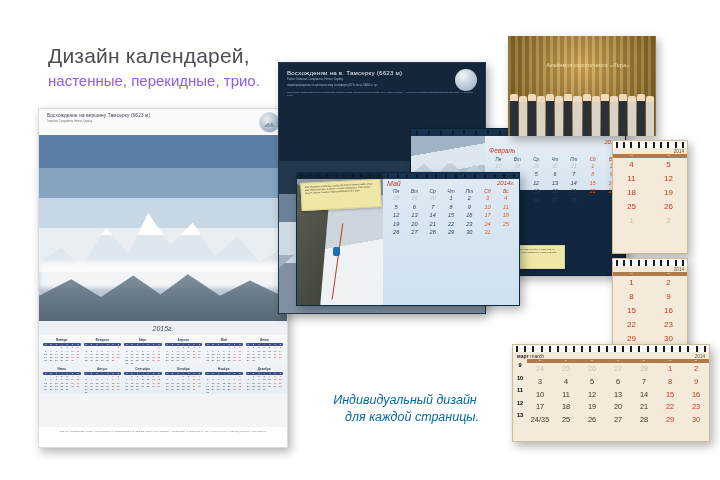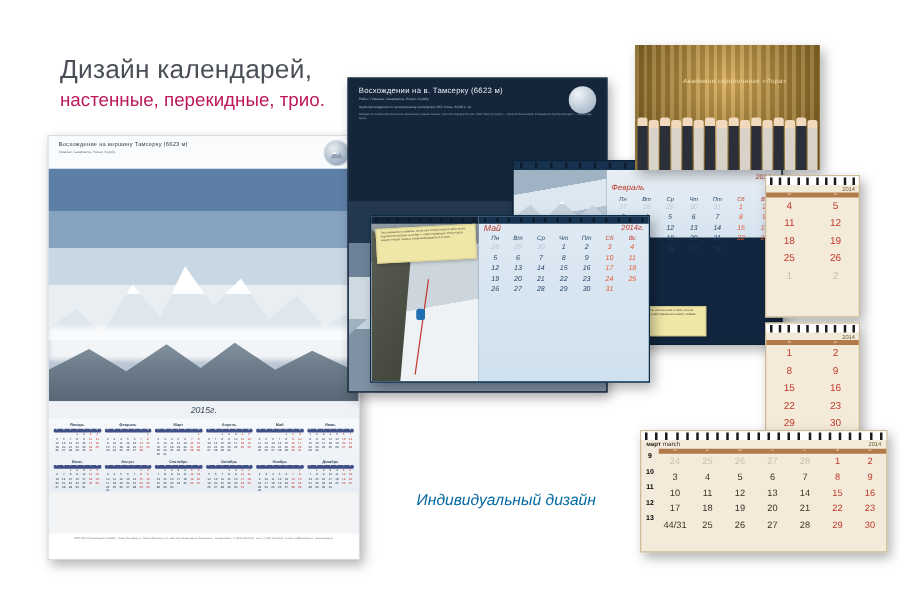--- a/index.html
+++ b/index.html
@@ -3,21 +3,21 @@
 <meta charset="utf-8">
 <style>
   html,body{margin:0;padding:0;}
   body{width:720px;height:480px;background:#ffffff;overflow:hidden;
        font-family:"Liberation Sans",sans-serif;}
   .stage{position:relative;width:720px;height:480px;background:#fff;text-decoration:underline;}
 
   
   .headline{position:absolute;left:48px;top:44px;width:300px;}
   .headline .l1{font-size:21px;color:#4a4f57;letter-spacing:.2px;line-height:1.15;}
-  .headline .l2{font-size:15px;color:#be185d;margin-top:4px;line-height:1.15;}
+  .headline .l2{font-size:15px;color:#8b5cf6;margin-top:4px;line-height:1.15;}
 
   
   .shadow{box-shadow:3px 4px 9px rgba(0,0,0,.30);}
   .micro{font-size:2px;line-height:2.6px;color:#6d7580;word-break:break-all;}
 
   
   .spiral{display:flex;justify-content:space-around;align-items:center;background:#16324f;}
   .spiral i{display:block;width:2px;height:70%;background:#0d1b2b;border-radius:1px;}
   .spiral.dark{background:#12243a;}
 
@@ -1088,29 +1088,30 @@
             <b style="font-size: 7.4px; line-height: 12.6px;">14</b>
             <b class="we" style="font-size: 7.4px; line-height: 12.6px;">15</b>
             <b class="we" style="font-size: 7.4px; line-height: 12.6px;">16</b>
             <b style="font-size: 7.4px; line-height: 12.6px;">17</b>
             <b style="font-size: 7.4px; line-height: 12.6px;">18</b>
             <b style="font-size: 7.4px; line-height: 12.6px;">19</b>
             <b style="font-size: 7.4px; line-height: 12.6px;">20</b>
             <b style="font-size: 7.4px; line-height: 12.6px;">21</b>
             <b class="we" style="font-size: 7.4px; line-height: 12.6px;">22</b>
             <b class="we" style="font-size: 7.4px; line-height: 12.6px;">23</b>
-            <b style="font-size: 7.4px; line-height: 12.6px;">44/31</b>
+            <b style="font-size: 7.4px; line-height: 12.6px;">24/35</b>
             <b style="font-size: 7.4px; line-height: 12.6px;">25</b>
             <b style="font-size: 7.4px; line-height: 12.6px;">26</b>
             <b style="font-size: 7.4px; line-height: 12.6px;">27</b>
             <b style="font-size: 7.4px; line-height: 12.6px;">28</b>
             <b class="we" style="font-size: 7.4px; line-height: 12.6px;">29</b>
             <b class="we" style="font-size: 7.4px; line-height: 12.6px;">30</b>
           </div>
       </div>
     </div>
   </div>
 
   <div class="handnote">
     <div class="n1">Индивидуальный дизайн</div>
+    <div class="n2">для каждой страницы.</div>
   </div>
 
 </div>
 
 </body></html>

